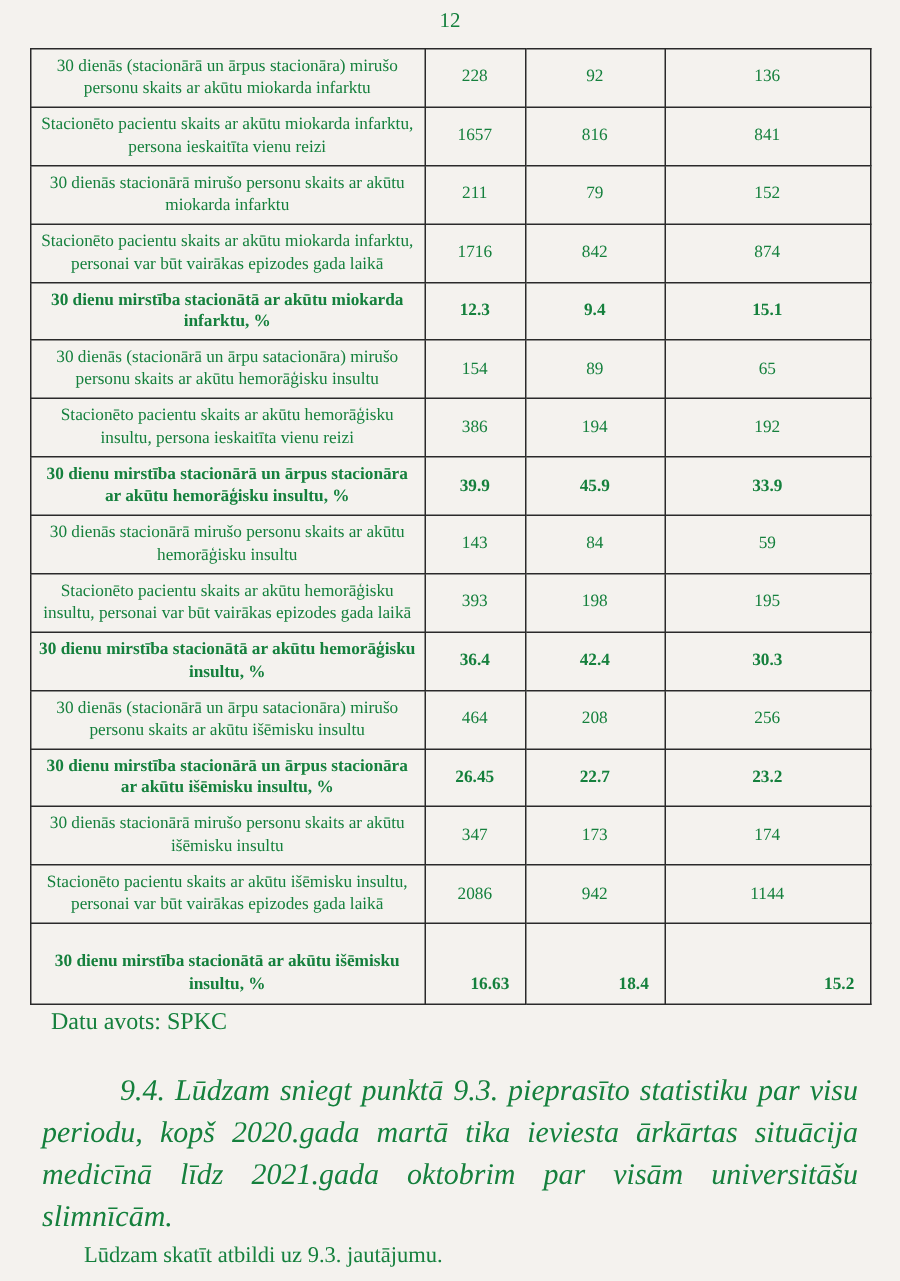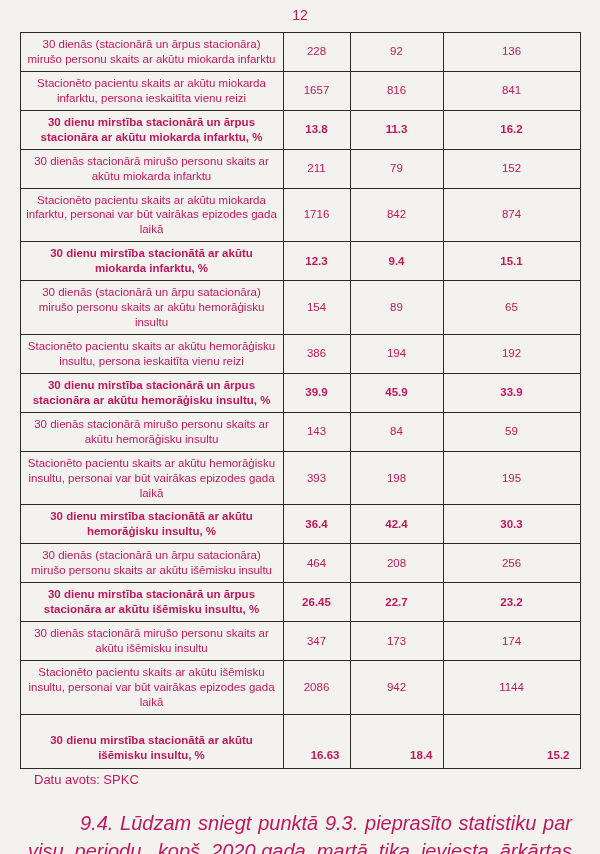--- a/index.html
+++ b/index.html
@@ -5,22 +5,22 @@
   html, body {
     margin: 0;
     padding: 0;
     background: #d9d9d9;
   }
   .page {
     width: 600px;
     height: 854px;
     margin: 0 auto;
     background: #f4f2ee;
-    font-family: Liberation Sans, sans-serif;
-    color: #be185d;
+    font-family: Liberation Serif, serif;
+    color: #15803d;
     position: relative;
     box-sizing: border-box;
     overflow: hidden;
   }
   .page-number {
     text-align: center;
     font-size: 14px;
     padding-top: 7px;
   }
   table.stats {
@@ -46,21 +46,21 @@
   tr.tall td {
     height: 44px;
     vertical-align: bottom;
     padding-bottom: 5px;
   }
   tr.tall td.val {
     text-align: right;
     padding-right: 10px;
   }
   .source {
-    font-size: 13px;
+    font-size: 16px;
     margin: 3px 0 0 34px;
   }
   .para-94 {
     font-style: italic;
     font-size: 20px;
     line-height: 1.4;
     text-align: justify;
     margin: 22px 28px 0 28px;
     text-indent: 52px;
   }
@@ -84,26 +84,20 @@
           <td class="label">30 dienās (stacionārā un ārpus stacionāra) mirušo personu skaits ar akūtu miokarda infarktu</td>
           <td class="val v0">228</td>
           <td class="val v1">92</td>
           <td class="val v2">136</td>
         </tr>
         <tr>
           <td class="label">Stacionēto pacientu skaits ar akūtu miokarda infarktu, persona ieskaitīta vienu reizi</td>
           <td class="val v0">1657</td>
           <td class="val v1">816</td>
           <td class="val v2">841</td>
-        </tr>
-        <tr class="bold">
-          <td class="label">30 dienu mirstība stacionārā un ārpus stacionāra ar akūtu miokarda infarktu, %</td>
-          <td class="val v0">13.8</td>
-          <td class="val v1">11.3</td>
-          <td class="val v2">16.2</td>
         </tr>
         <tr>
           <td class="label">30 dienās stacionārā mirušo personu skaits ar akūtu miokarda infarktu</td>
           <td class="val v0">211</td>
           <td class="val v1">79</td>
           <td class="val v2">152</td>
         </tr>
         <tr>
           <td class="label">Stacionēto pacientu skaits ar akūtu miokarda infarktu, personai var būt vairākas epizodes gada laikā</td>
           <td class="val v0">1716</td>

